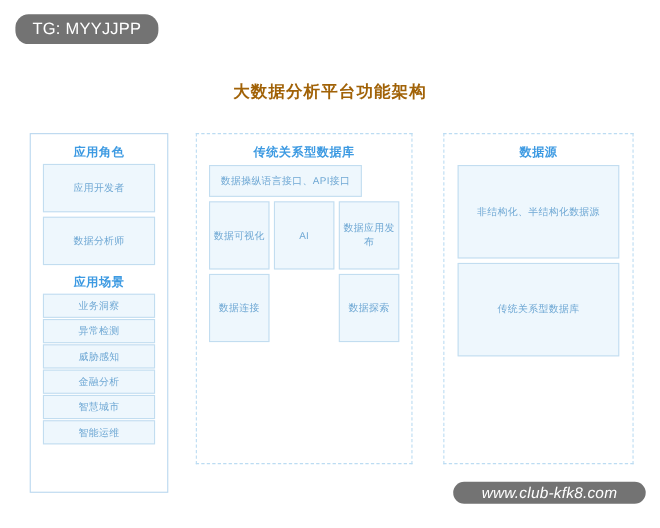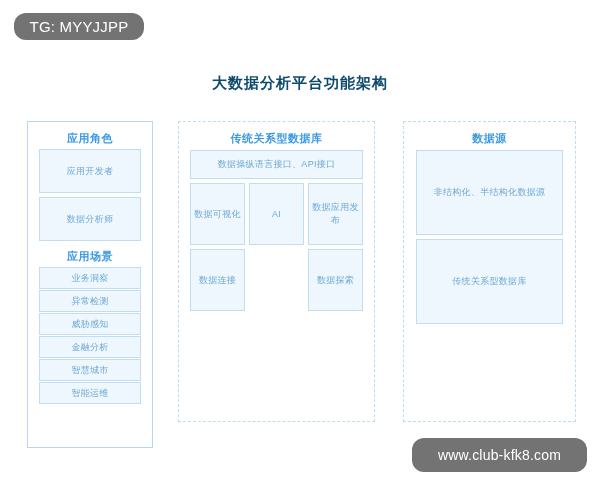--- a/index.html
+++ b/index.html
@@ -33,34 +33,35 @@
   .wm-tl {
     left: 14px;
     top: 13px;
     width: 130px;
     height: 27px;
   }
   .wm-br {
     left: 412px;
     top: 438px;
     width: 175px;
-    height: 34px;
+    height: 20px;
     font-size: 14px;
+    font-style: italic;
   }
 
   
   .page-title {
     position: absolute;
     left: 0;
     top: 74px;
     width: 600px;
     text-align: center;
     font-size: 15px;
     font-weight: bold;
-    color: #0c4a6e;
+    color: #a16207;
     letter-spacing: 1px;
   }
 
   
   .col {
     position: absolute;
     box-sizing: border-box;
     background: #ffffff;
   }
   .col-solid {
@@ -127,21 +128,21 @@
   .scene-box-4 { top: 237px; }
   .scene-box-5 { top: 260px; }
 
   
   .mh { position: absolute; left: 0; top: 9px; width: 195px; }
 
   .m-api {
     position: absolute;
     left: 11px;
     top: 28px;
-    width: 173px;
+    width: 139px;
     height: 29px;
     font-size: 9px;
   }
   .m-cell {
     position: absolute;
     width: 55px;
     height: 62px;
   }
   .m-r1 { top: 61px; }
   .m-r2 { top: 127px; }

